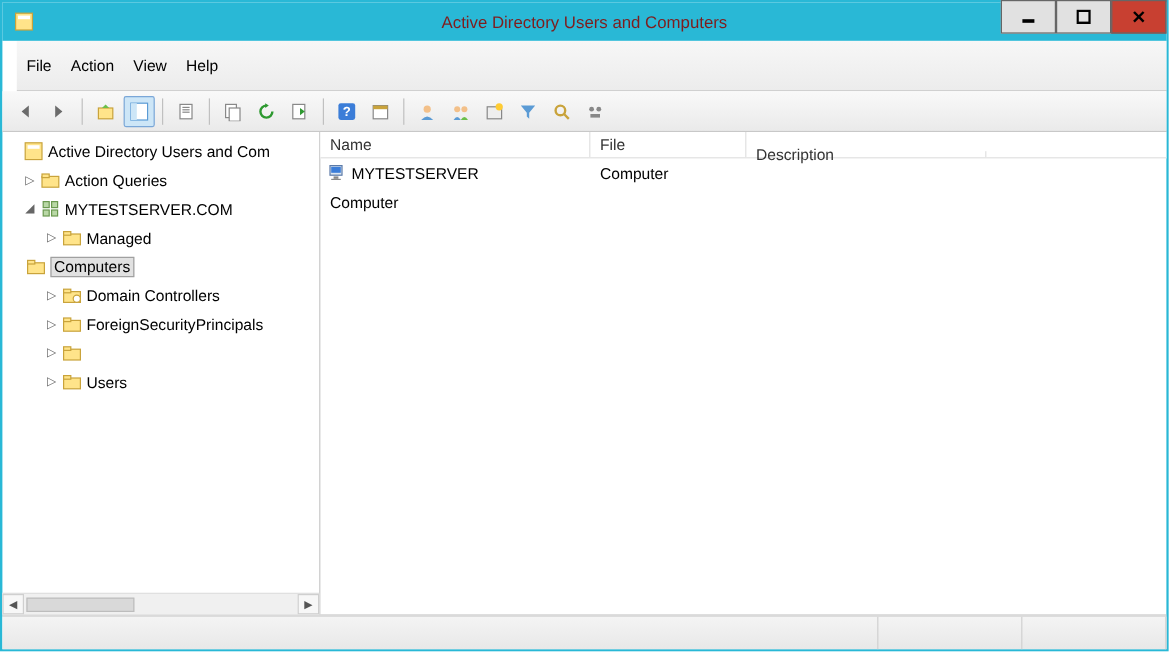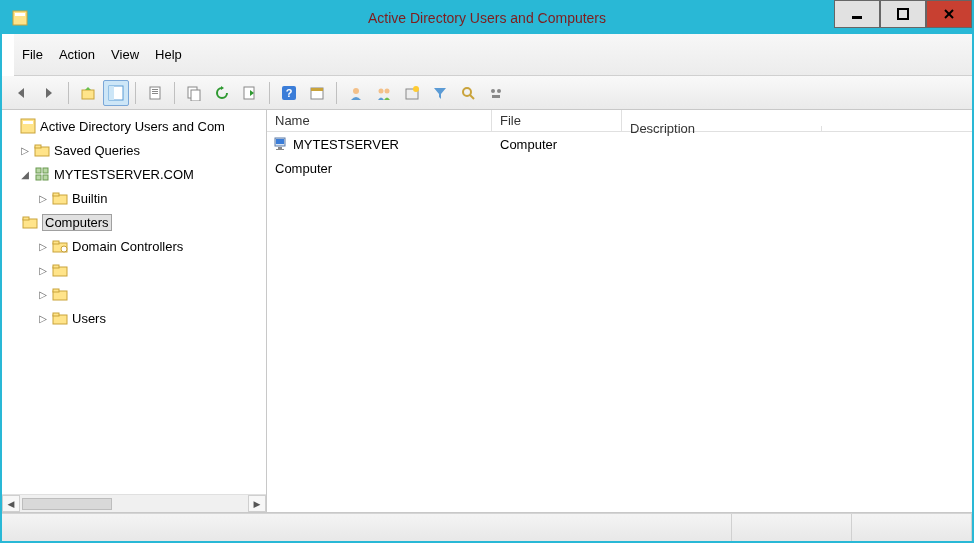--- a/index.html
+++ b/index.html
@@ -208,21 +208,21 @@
           <span class="label">Active Directory Users and Com</span>
         </div>
         <div class="tree-row" style="padding-left:16px">
           <span class="expander">▷</span>
           <span class="node-icon">
               <svg width="16" height="16">
                 <rect x="1" y="5" width="14" height="9" fill="#ffe48a" stroke="#c9a33b"></rect>
                 <rect x="1" y="3" width="6" height="3" fill="#ffe48a" stroke="#c9a33b"></rect>
               </svg>
             </span>
-          <span class="label">Saved Queries</span>
+          <span class="label">Action Queries</span>
         </div>
         <div class="tree-row" style="padding-left:16px">
           <span class="expander">◢</span>
           <span class="node-icon">
               <svg width="16" height="16">
                 <rect x="2" y="2" width="5" height="5" fill="#b9d8a6" stroke="#6b9950"></rect>
                 <rect x="9" y="2" width="5" height="5" fill="#b9d8a6" stroke="#6b9950"></rect>
                 <rect x="2" y="9" width="5" height="5" fill="#b9d8a6" stroke="#6b9950"></rect>
                 <rect x="9" y="9" width="5" height="5" fill="#b9d8a6" stroke="#6b9950"></rect>
               </svg>
@@ -230,21 +230,21 @@
           <span class="label">MYTESTSERVER.COM</span>
         </div>
         <div class="tree-row" style="padding-left:34px">
           <span class="expander">▷</span>
           <span class="node-icon">
               <svg width="16" height="16">
                 <rect x="1" y="5" width="14" height="9" fill="#ffe48a" stroke="#c9a33b"></rect>
                 <rect x="1" y="3" width="6" height="3" fill="#ffe48a" stroke="#c9a33b"></rect>
               </svg>
             </span>
-          <span class="label">Builtin</span>
+          <span class="label">Managed</span>
         </div>
         <div class="tree-row selected" style="">
           <span class="expander"></span>
           <span class="node-icon">
               <svg width="16" height="16">
                 <rect x="1" y="5" width="14" height="9" fill="#ffe48a" stroke="#c9a33b"></rect>
                 <rect x="1" y="3" width="6" height="3" fill="#ffe48a" stroke="#c9a33b"></rect>
               </svg>
             </span>
           <span class="label">Computers</span>
@@ -261,20 +261,21 @@
           <span class="label">Domain Controllers</span>
         </div>
         <div class="tree-row" style="padding-left:34px">
           <span class="expander">▷</span>
           <span class="node-icon">
               <svg width="16" height="16">
                 <rect x="1" y="5" width="14" height="9" fill="#ffe48a" stroke="#c9a33b"></rect>
                 <rect x="1" y="3" width="6" height="3" fill="#ffe48a" stroke="#c9a33b"></rect>
               </svg>
             </span>
+          <span class="label">ForeignSecurityPrincipals</span>
         </div>
         <div class="tree-row" style="padding-left:34px">
           <span class="expander">▷</span>
           <span class="node-icon">
               <svg width="16" height="16">
                 <rect x="1" y="5" width="14" height="9" fill="#ffe48a" stroke="#c9a33b"></rect>
                 <rect x="1" y="3" width="6" height="3" fill="#ffe48a" stroke="#c9a33b"></rect>
               </svg>
             </span>
         </div>

